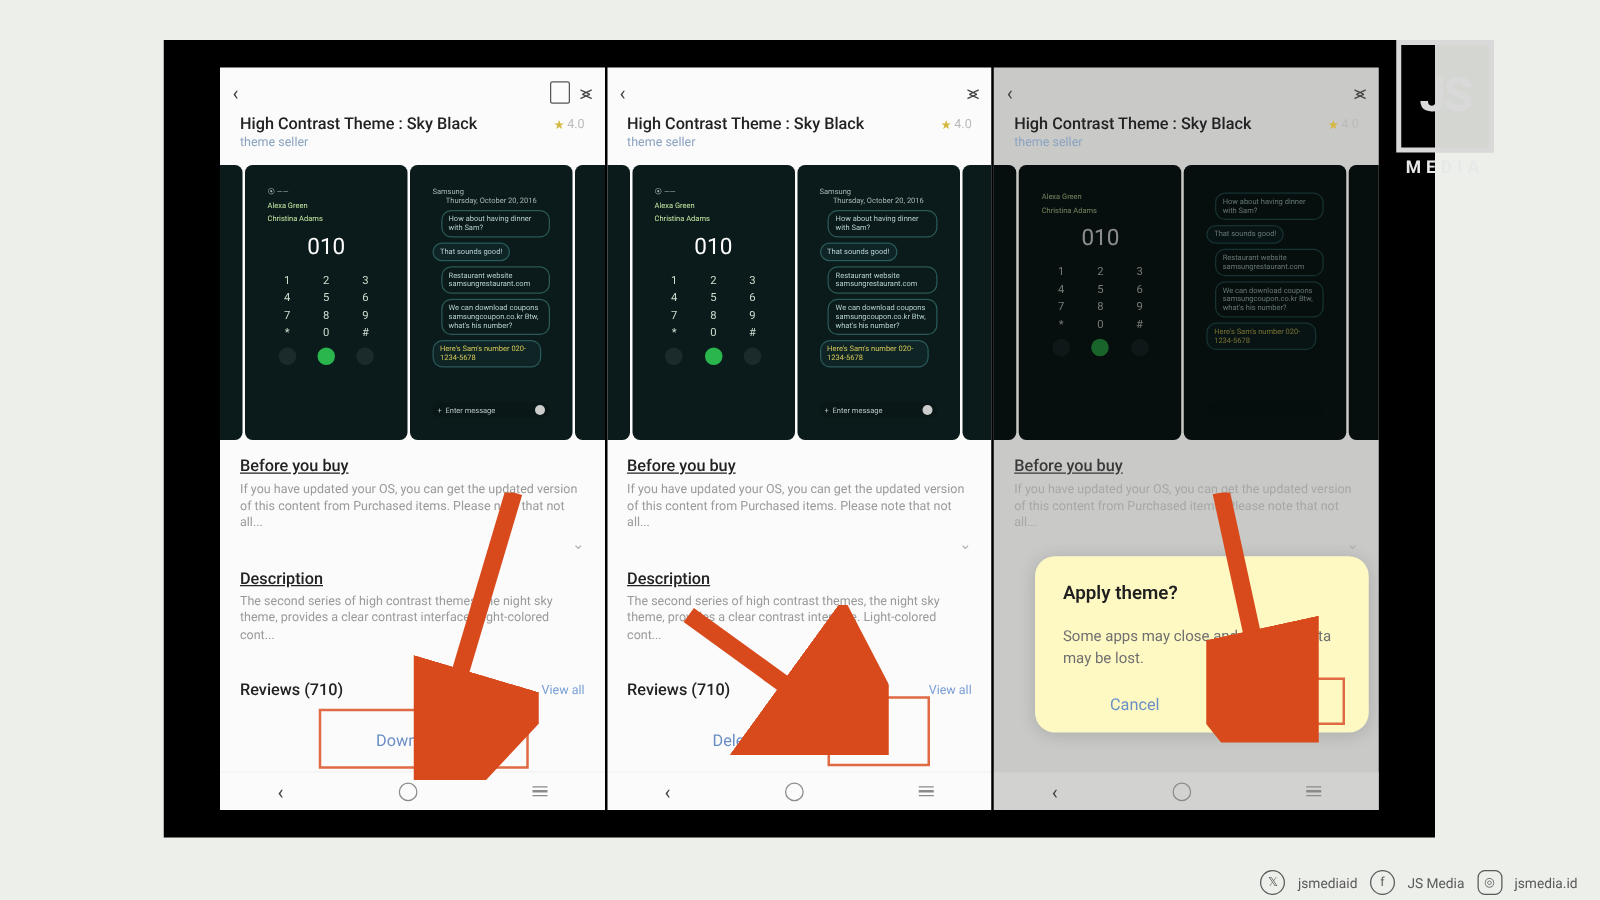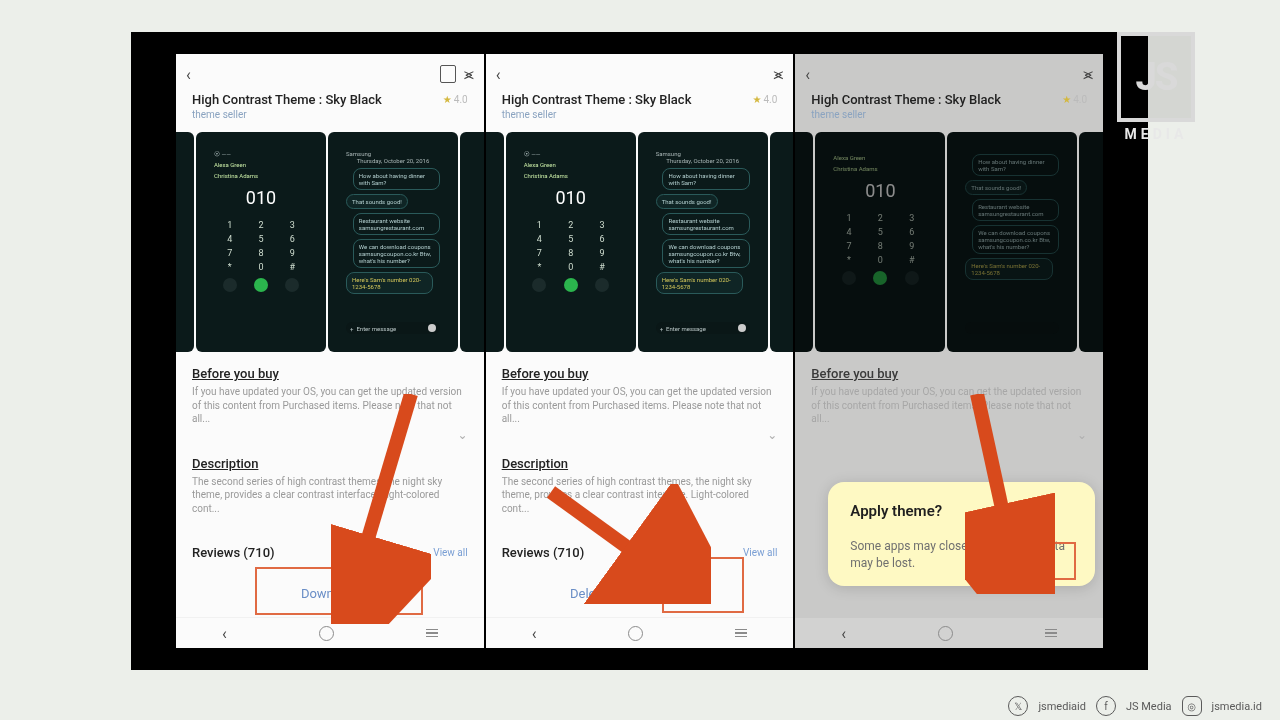--- a/index.html
+++ b/index.html
@@ -500,20 +500,24 @@
       <span class="nav-lines">
           <span></span>
           <span></span>
           <span></span>
         </span>
     </div>
 
     <div class="dialog">
       <div class="dialog-title">Apply theme?</div>
       <div class="dialog-msg">Some apps may close and unsaved data may be lost.</div>
+      <div class="dialog-btns">
+        <span class="dialog-btn">Cancel</span>
+        <span class="dialog-btn" style="position:relative">Apply</span>
+      </div>
       <div class="red-box" style="left:176px;bottom:6px;width:68px;height:34px;"></div>
     </div>
 
     <div class="arrow" style="left:170px;top:340px;">
       <svg width="90" height="200">
           <defs>
             <marker id="ah3" markerWidth="12" markerHeight="12" refX="4" refY="6" orient="auto">
               <path d="M0,0 L12,6 L0,12 Z" fill="#d84a1c"></path>
             </marker>
           </defs>

